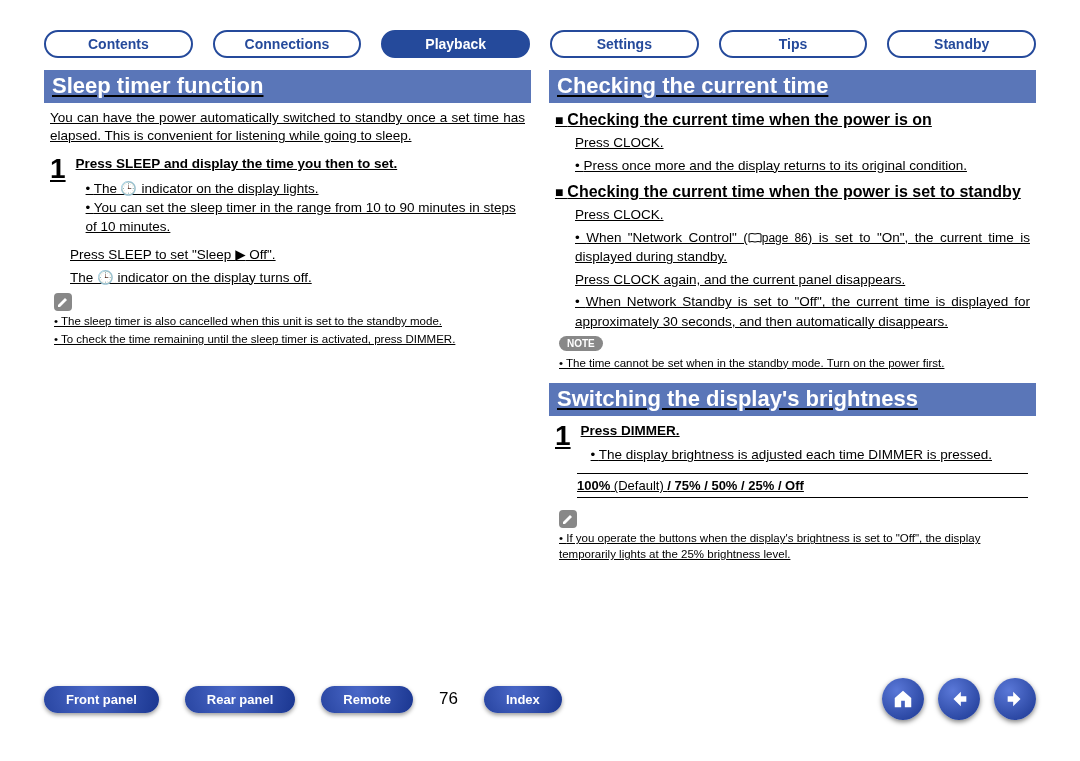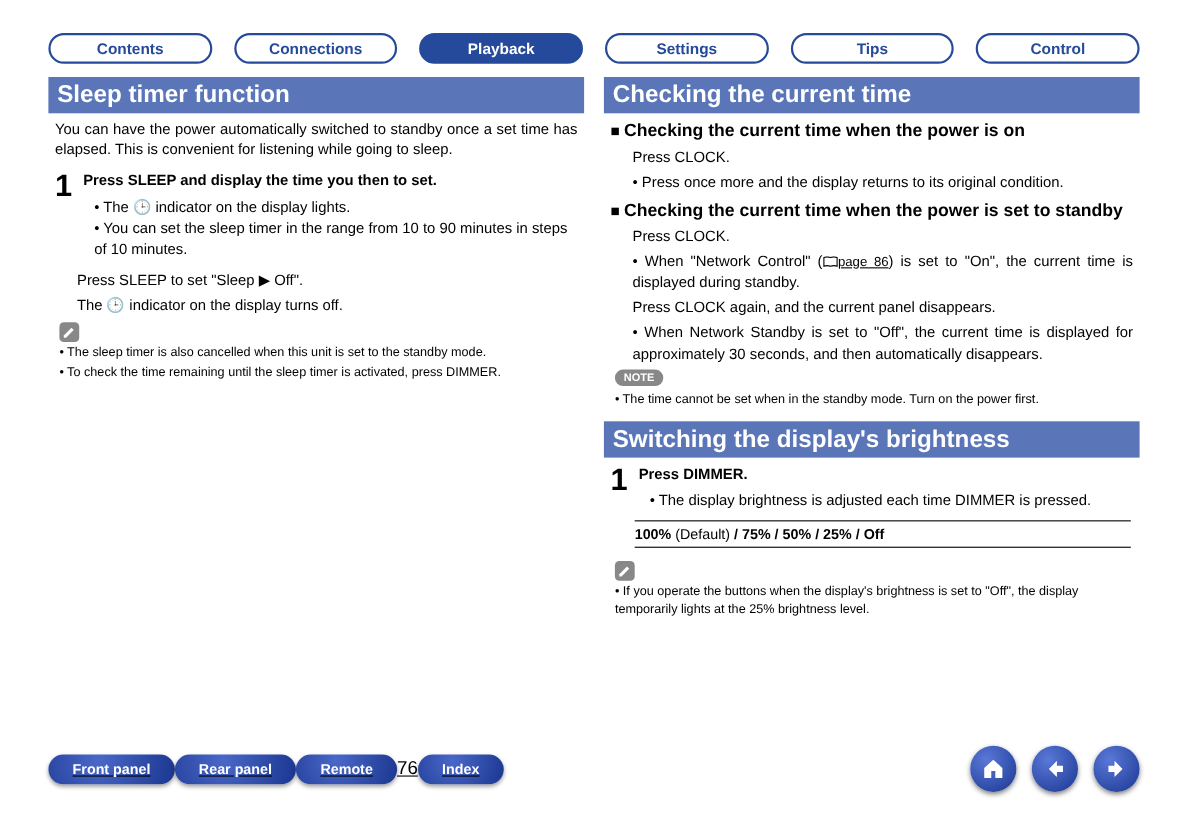--- a/index.html
+++ b/index.html
@@ -39,20 +39,21 @@
     cursor: pointer;
   }
   .tab.active {
     background: #254a9b;
     color: #fff;
   }
   
   .cols {
     display: flex;
     gap: 18px;
+    text-decoration: underline;
   }
   .col {
     flex: 1;
     min-width: 0;
   }
   .section-head {
     background: #5a76b8;
     color: #fff;
     font-weight: bold;
     font-size: 22px;
@@ -145,21 +146,21 @@
     display:inline-block;
     width:14px;height:10px;
     vertical-align: -1px;
   }
   
   .bottom {
     position: absolute;
     left: 44px; right: 44px; bottom: 20px;
     display: flex;
     align-items: center;
-    text-decoration: underline;
+    gap: 26px;
   }
   .lozenge {
     background: radial-gradient(circle at 40% 20%, #4a68c8, #1a3690);
     color: #fff;
     font-weight: bold;
     font-size: 13px;
     padding: 6px 22px;
     border-radius: 16px;
     box-shadow: 0 2px 4px rgba(0,0,0,.4);
     cursor: pointer;
@@ -189,21 +190,21 @@
 <body>
 
 <div class="page">
 
   <div class="tabs">
     <div class="tab">Contents</div>
     <div class="tab">Connections</div>
     <div class="tab active">Playback</div>
     <div class="tab">Settings</div>
     <div class="tab">Tips</div>
-    <div class="tab">Control</div>
+    <div class="tab">Standby</div>
   </div>
 
   <div class="cols">
 
     <div class="col">
       <div class="section-head">Sleep timer function</div>
       <div class="para">You can have the power automatically switched to standby once a set time has elapsed. This is convenient for listening while going to sleep.</div>
 
       <div class="step">
         <div class="step-num">1</div>

